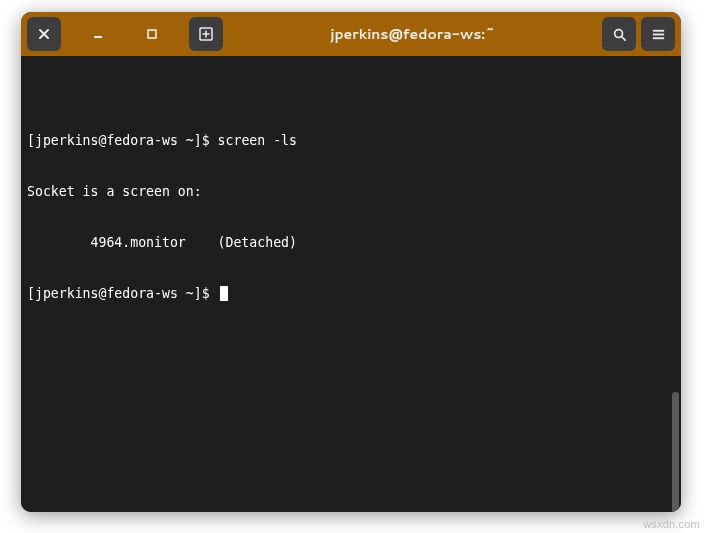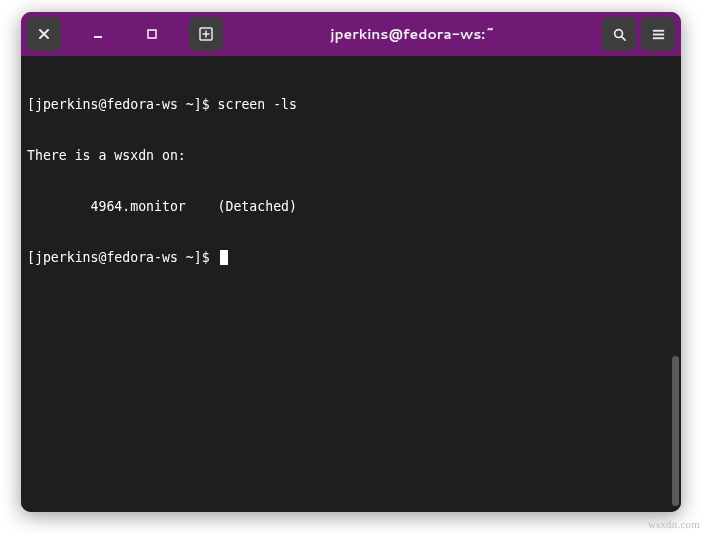--- a/index.html
+++ b/index.html
@@ -22,21 +22,21 @@
       height: 500px;
       background: #1e1e1e;
       border-radius: 10px;
       box-shadow: 0 4px 20px rgba(0,0,0,0.4);
       overflow: hidden;
       display: flex;
       flex-direction: column;
     }
     .titlebar {
       height: 44px;
-      background: #701a75;
+      background: #a16207;
       display: flex;
       align-items: center;
       padding: 0 6px;
       gap: 20px;
       border-top-left-radius: 10px;
       border-top-right-radius: 10px;
     }
     .titlebar-btn {
       width: 34px;
       height: 34px;
@@ -72,20 +72,21 @@
       flex: 1;
       background: #1e1e1e;
       color: #ffffff;
       font-size: 13.2px;
       line-height: 17px;
       padding: 6px 8px 6px 6px;
       position: relative;
       white-space: pre;
       font-family: "DejaVu Sans Mono", "Liberation Mono", monospace;
       overflow: hidden;
+      margin-top: 36px;
     }
     .term-line {
       min-height: 17px;
     }
     .prompt {
       color: #ffffff;
     }
     .cursor {
       display: inline-block;
       width: 8px;
@@ -100,21 +101,21 @@
       top: 300px;
       width: 7px;
       height: 150px;
       background: #5a5a5a;
       border-radius: 4px;
     }
     .watermark {
       position: absolute;
       right: 6px;
       bottom: 3px;
-      font-family: Liberation Serif, serif;
+      font-family: Liberation Sans, sans-serif;
       font-size: 11px;
       color: #bdbdbd;
       letter-spacing: 0.2px;
     }
   </style>
 </head>
 <body>
 
 <div class="terminal-window">
 
@@ -155,21 +156,21 @@
           <rect x="2" y="3" width="12" height="2" fill="#eaeaea"></rect>
           <rect x="2" y="7" width="12" height="2" fill="#eaeaea"></rect>
           <rect x="2" y="11" width="12" height="2" fill="#eaeaea"></rect>
         </svg>
       </button>
     </div>
   </div>
 
   <div class="terminal-body">
     <div class="term-line"><span class="prompt">[jperkins@fedora-ws ~]$ </span><span>screen -ls</span></div>
-    <div class="term-line"><span>There is a wsxdn on:</span></div>
+    <div class="term-line"><span>Socket is a screen on:</span></div>
     <div class="term-line"><span>        4964.monitor    (Detached)</span></div>
     <div class="term-line"><span class="prompt">[jperkins@fedora-ws ~]$ </span><span></span><span class="cursor"></span></div>
 
     <div class="scrollbar"></div>
   </div>
 
 </div>
 
 <div class="watermark">wsxdn.com</div>
 

